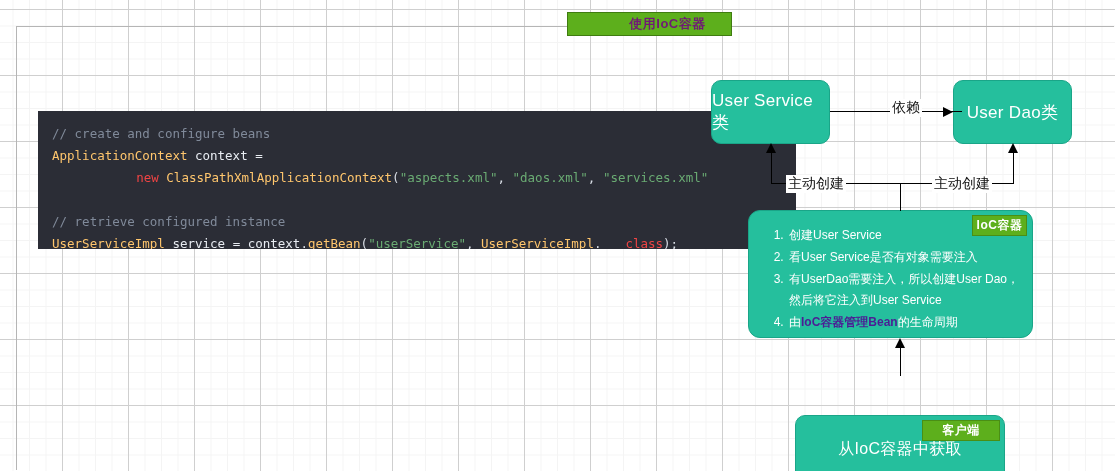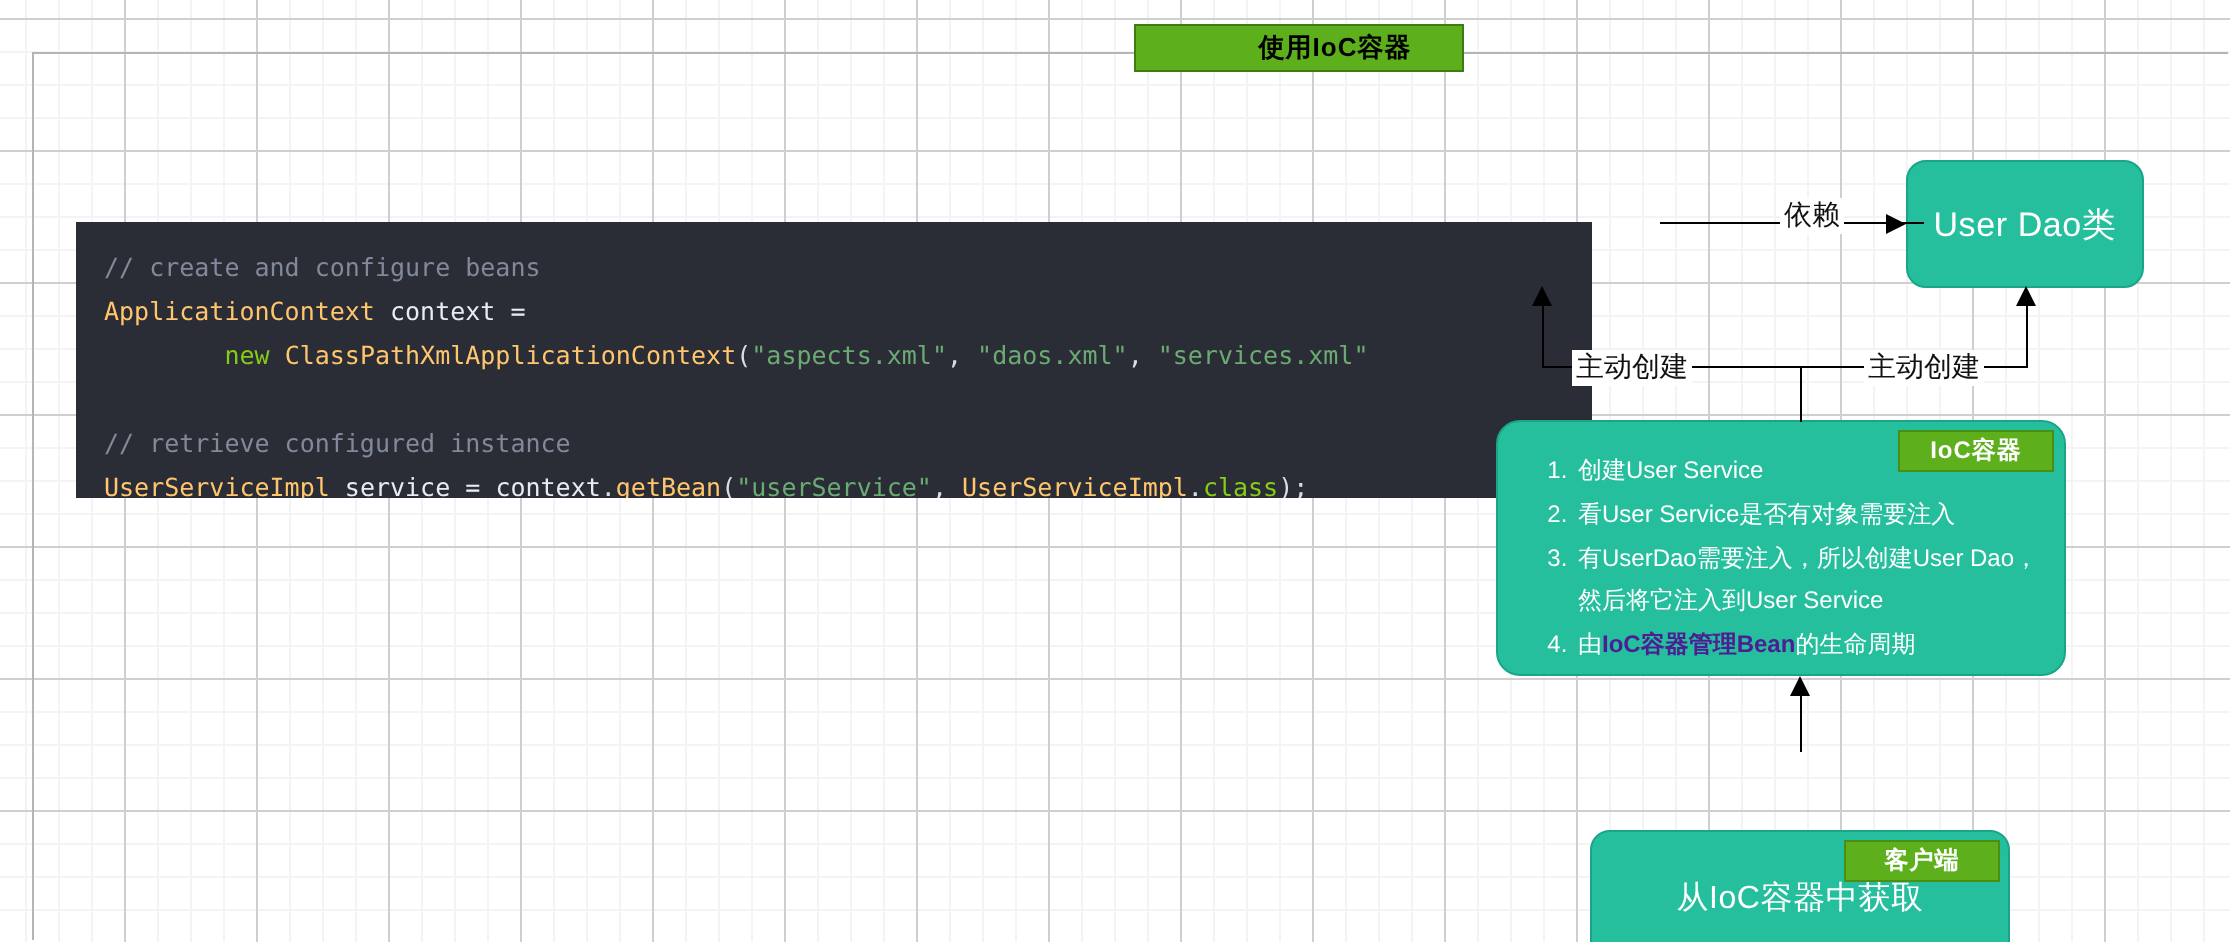--- a/index.html
+++ b/index.html
@@ -43,21 +43,21 @@
   
   #title-banner {
     position: absolute;
     left: 567px;
     top: 12px;
     width: 165px;
     height: 24px;
     background: #5daf1c;
     border: 1px solid #3f7c10;
     box-sizing: border-box;
-    color: #000000;
+    color: #701a75;
     font-size: 13px;
     font-weight: 700;
     display: flex;
     align-items: center;
     justify-content: center;
     letter-spacing: 0.5px;
     padding-left: 36px;
   }
 
   
@@ -73,21 +73,21 @@
     font-family: "DejaVu Sans Mono", monospace;
     font-size: 12.5px;
     line-height: 22px;
     white-space: pre;
     overflow: hidden;
   }
   .c-comment { color: #808a9a; }
   .c-type    { color: #ffc66d; }
   .c-var     { color: #e8ecf2; }
   .c-op      { color: #e8ecf2; }
-  .c-kw      { color: #84cc16; }
+  .c-kw      { color: #ef4444; margin-left: 24px; }
   .c-str     { color: #6aab73; }
   .c-fn      { color: #ffc66d; }
   .c-plain   { color: #d9dee6; }
 
   
   .box {
     position: absolute;
     background: #25bf9d;
     border: 1px solid #1aa588;
     border-radius: 10px;
@@ -130,21 +130,21 @@
     border: 1px solid #4a8f14;
     box-sizing: border-box;
     color: #ffffff;
     font-size: 12px;
     font-weight: 700;
     display: flex;
     align-items: center;
     justify-content: center;
     letter-spacing: 0.5px;
   }
-  #tag-ioc    { right: 5px; top: 4px;  width: 78px; height: 21px; }
+  #tag-ioc    { right: 5px; top: 4px;  width: 55px; height: 21px; }
   #tag-client { right: 4px; top: 4px;  width: 78px; height: 21px; }
 
   
   #ioc-list {
     margin: 0;
     padding: 14px 10px 0 38px;
     list-style: decimal;
     font-size: 12px;
     line-height: 21px;
   }
@@ -188,20 +188,23 @@
 <body>
 
 <div id="canvas">
 
   <div id="sheet-border"></div>
 
   <div id="title-banner">使用IoC容器</div>
 
   <div id="code-block"><div><span class="c-comment">// create and configure beans</span></div><div><span class="c-type">ApplicationContext</span><span class="c-var"> context </span><span class="c-op">=</span></div><div><span class="c-plain">        </span><span class="c-kw">new</span><span class="c-plain"> </span><span class="c-type">ClassPathXmlApplicationContext</span><span class="c-plain">(</span><span class="c-str">"aspects.xml"</span><span class="c-plain">, </span><span class="c-str">"daos.xml"</span><span class="c-plain">, </span><span class="c-str">"services.xml"</span></div><div>&nbsp;</div><div><span class="c-comment">// retrieve configured instance</span></div><div><span class="c-type">UserServiceImpl</span><span class="c-var"> service </span><span class="c-op">= </span><span class="c-var">context</span><span class="c-plain">.</span><span class="c-fn">getBean</span><span class="c-plain">(</span><span class="c-str">"userService"</span><span class="c-plain">, </span><span class="c-type">UserServiceImpl</span><span class="c-plain">.</span><span class="c-kw">class</span><span class="c-plain">);</span></div></div>
 
+  <div class="box" id="box-user-service">
+    <div class="box-center-label">User Service类</div>
+  </div>
 
   <div class="box" id="box-user-dao">
     <div class="box-center-label">User Dao类</div>
   </div>
 
   <div class="line hline" style="left:830px; top:111px; width:132px;"></div>
   <div class="arrowhead-right" style="left:943px; top:107px;"></div>
   <div class="edge-label" style="left:890px; top:99px;">依赖</div>
 
   <div class="box" id="box-ioc">

